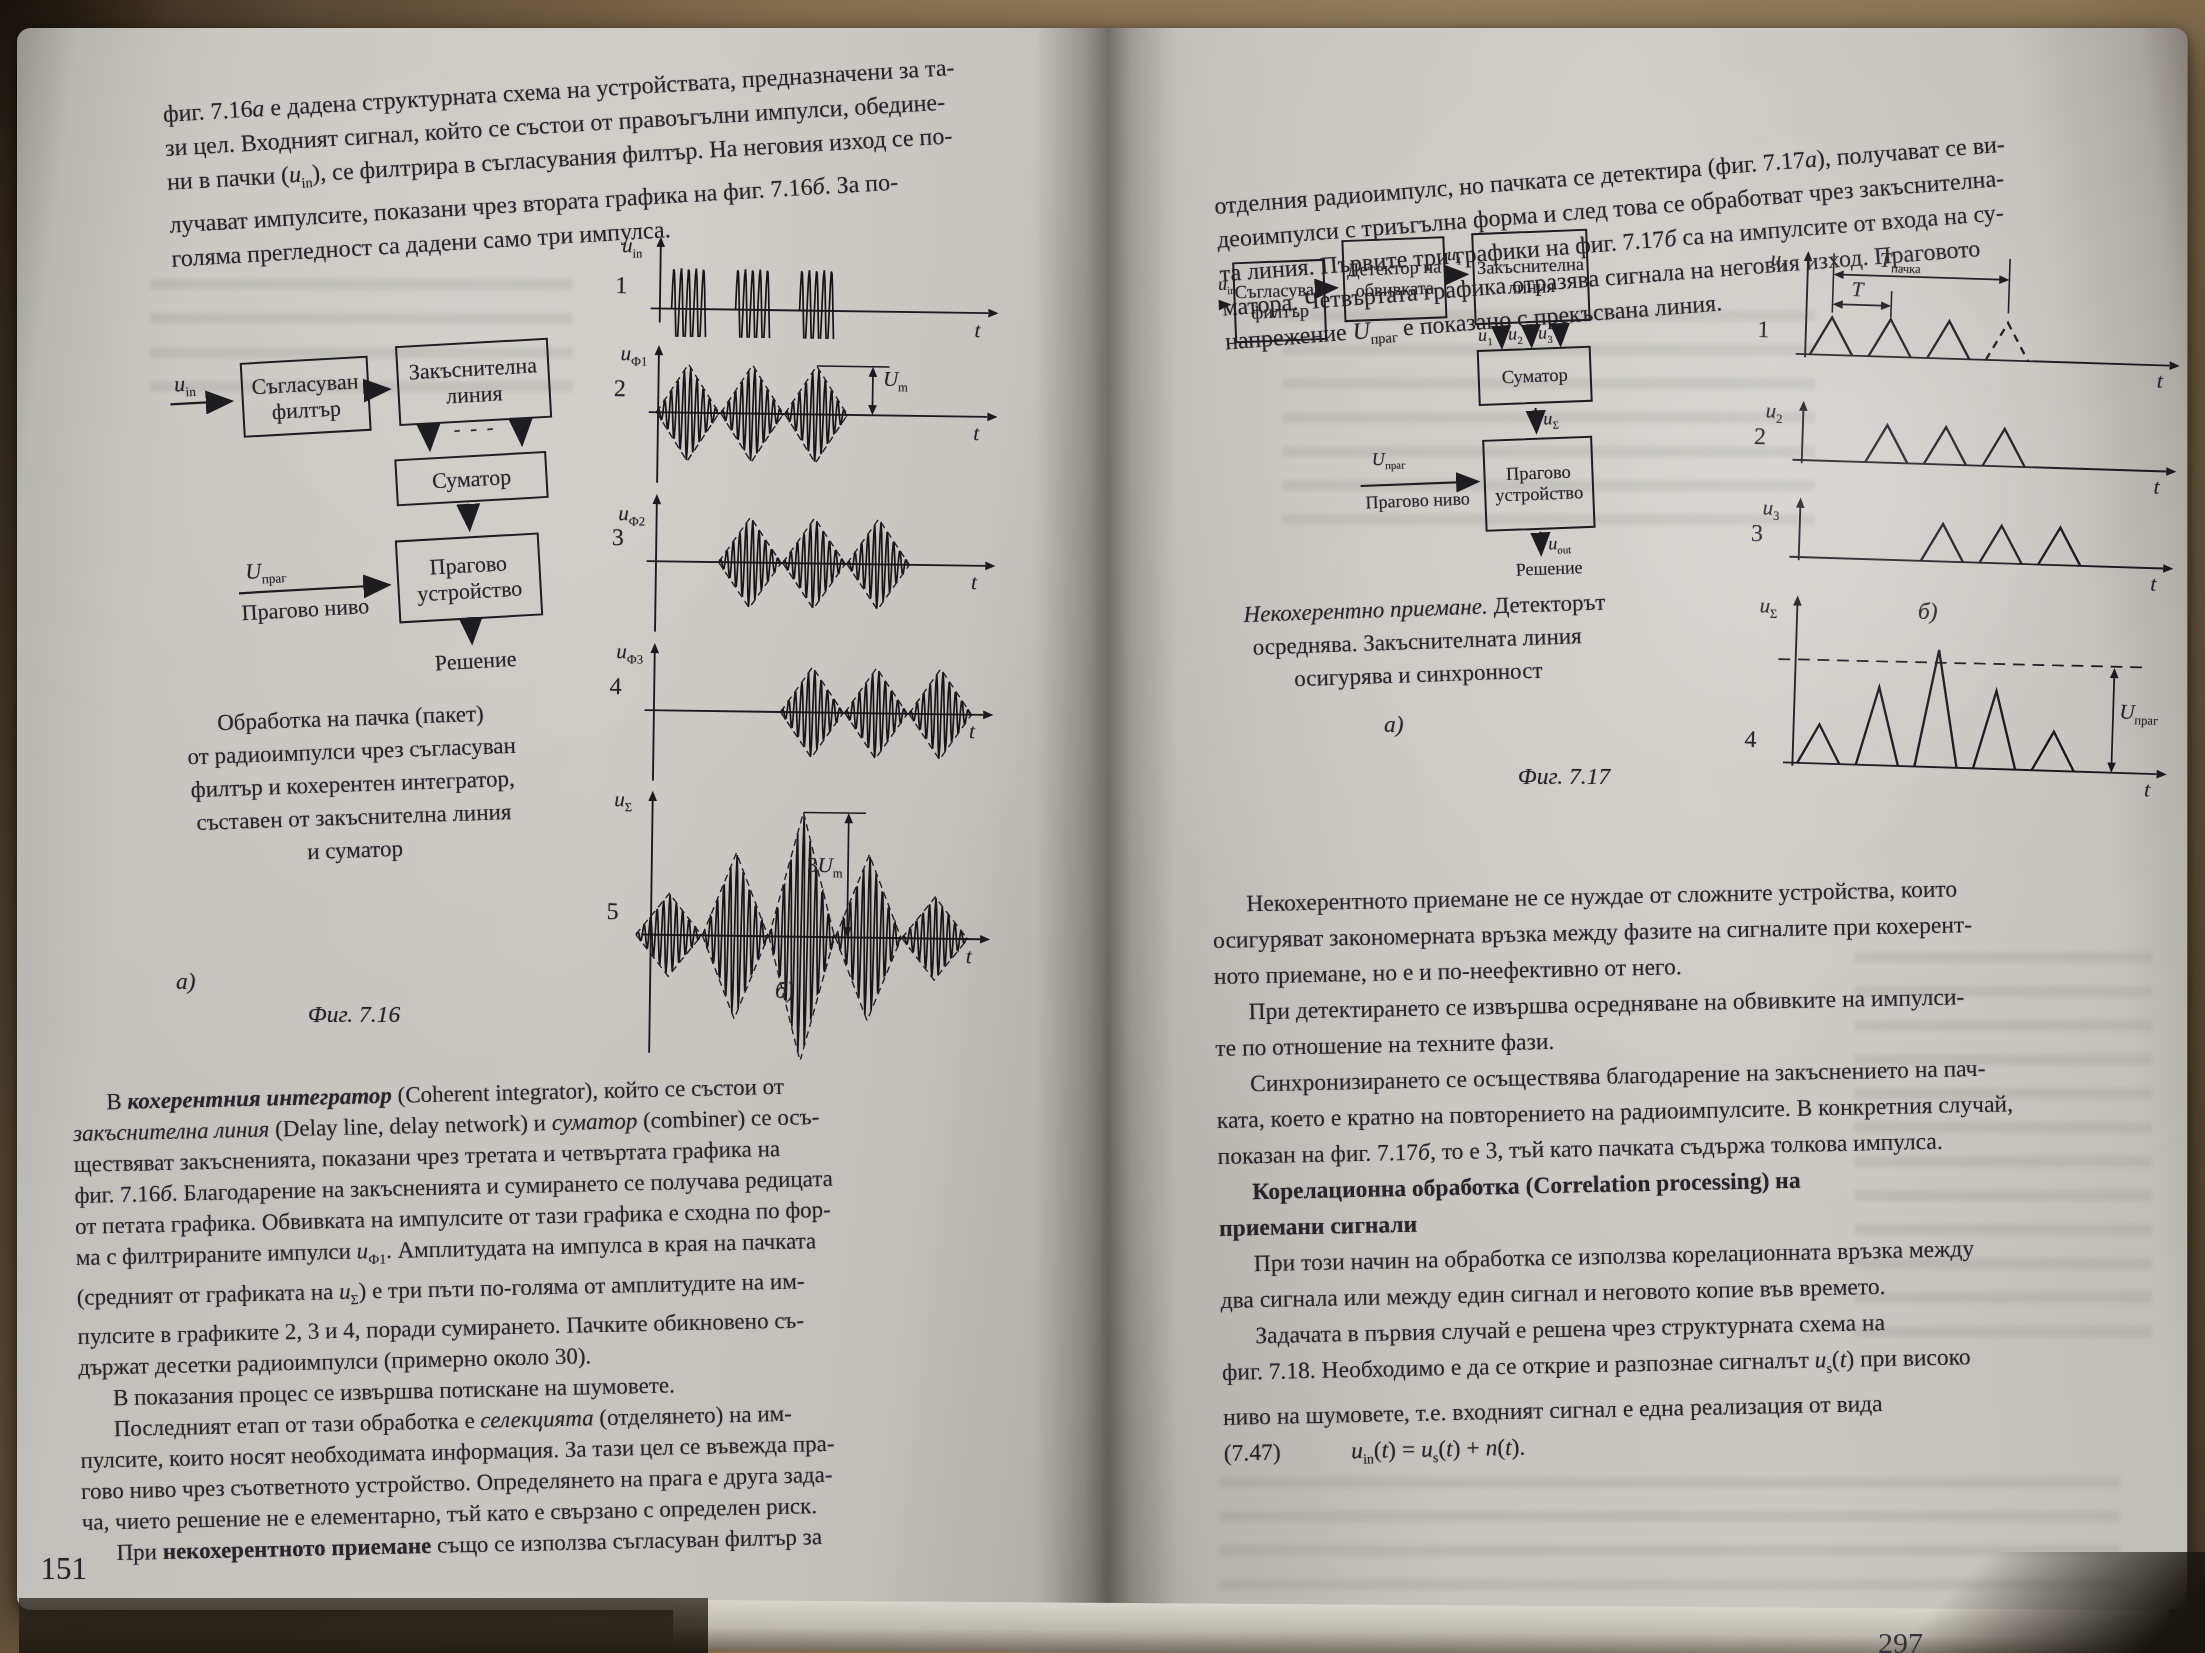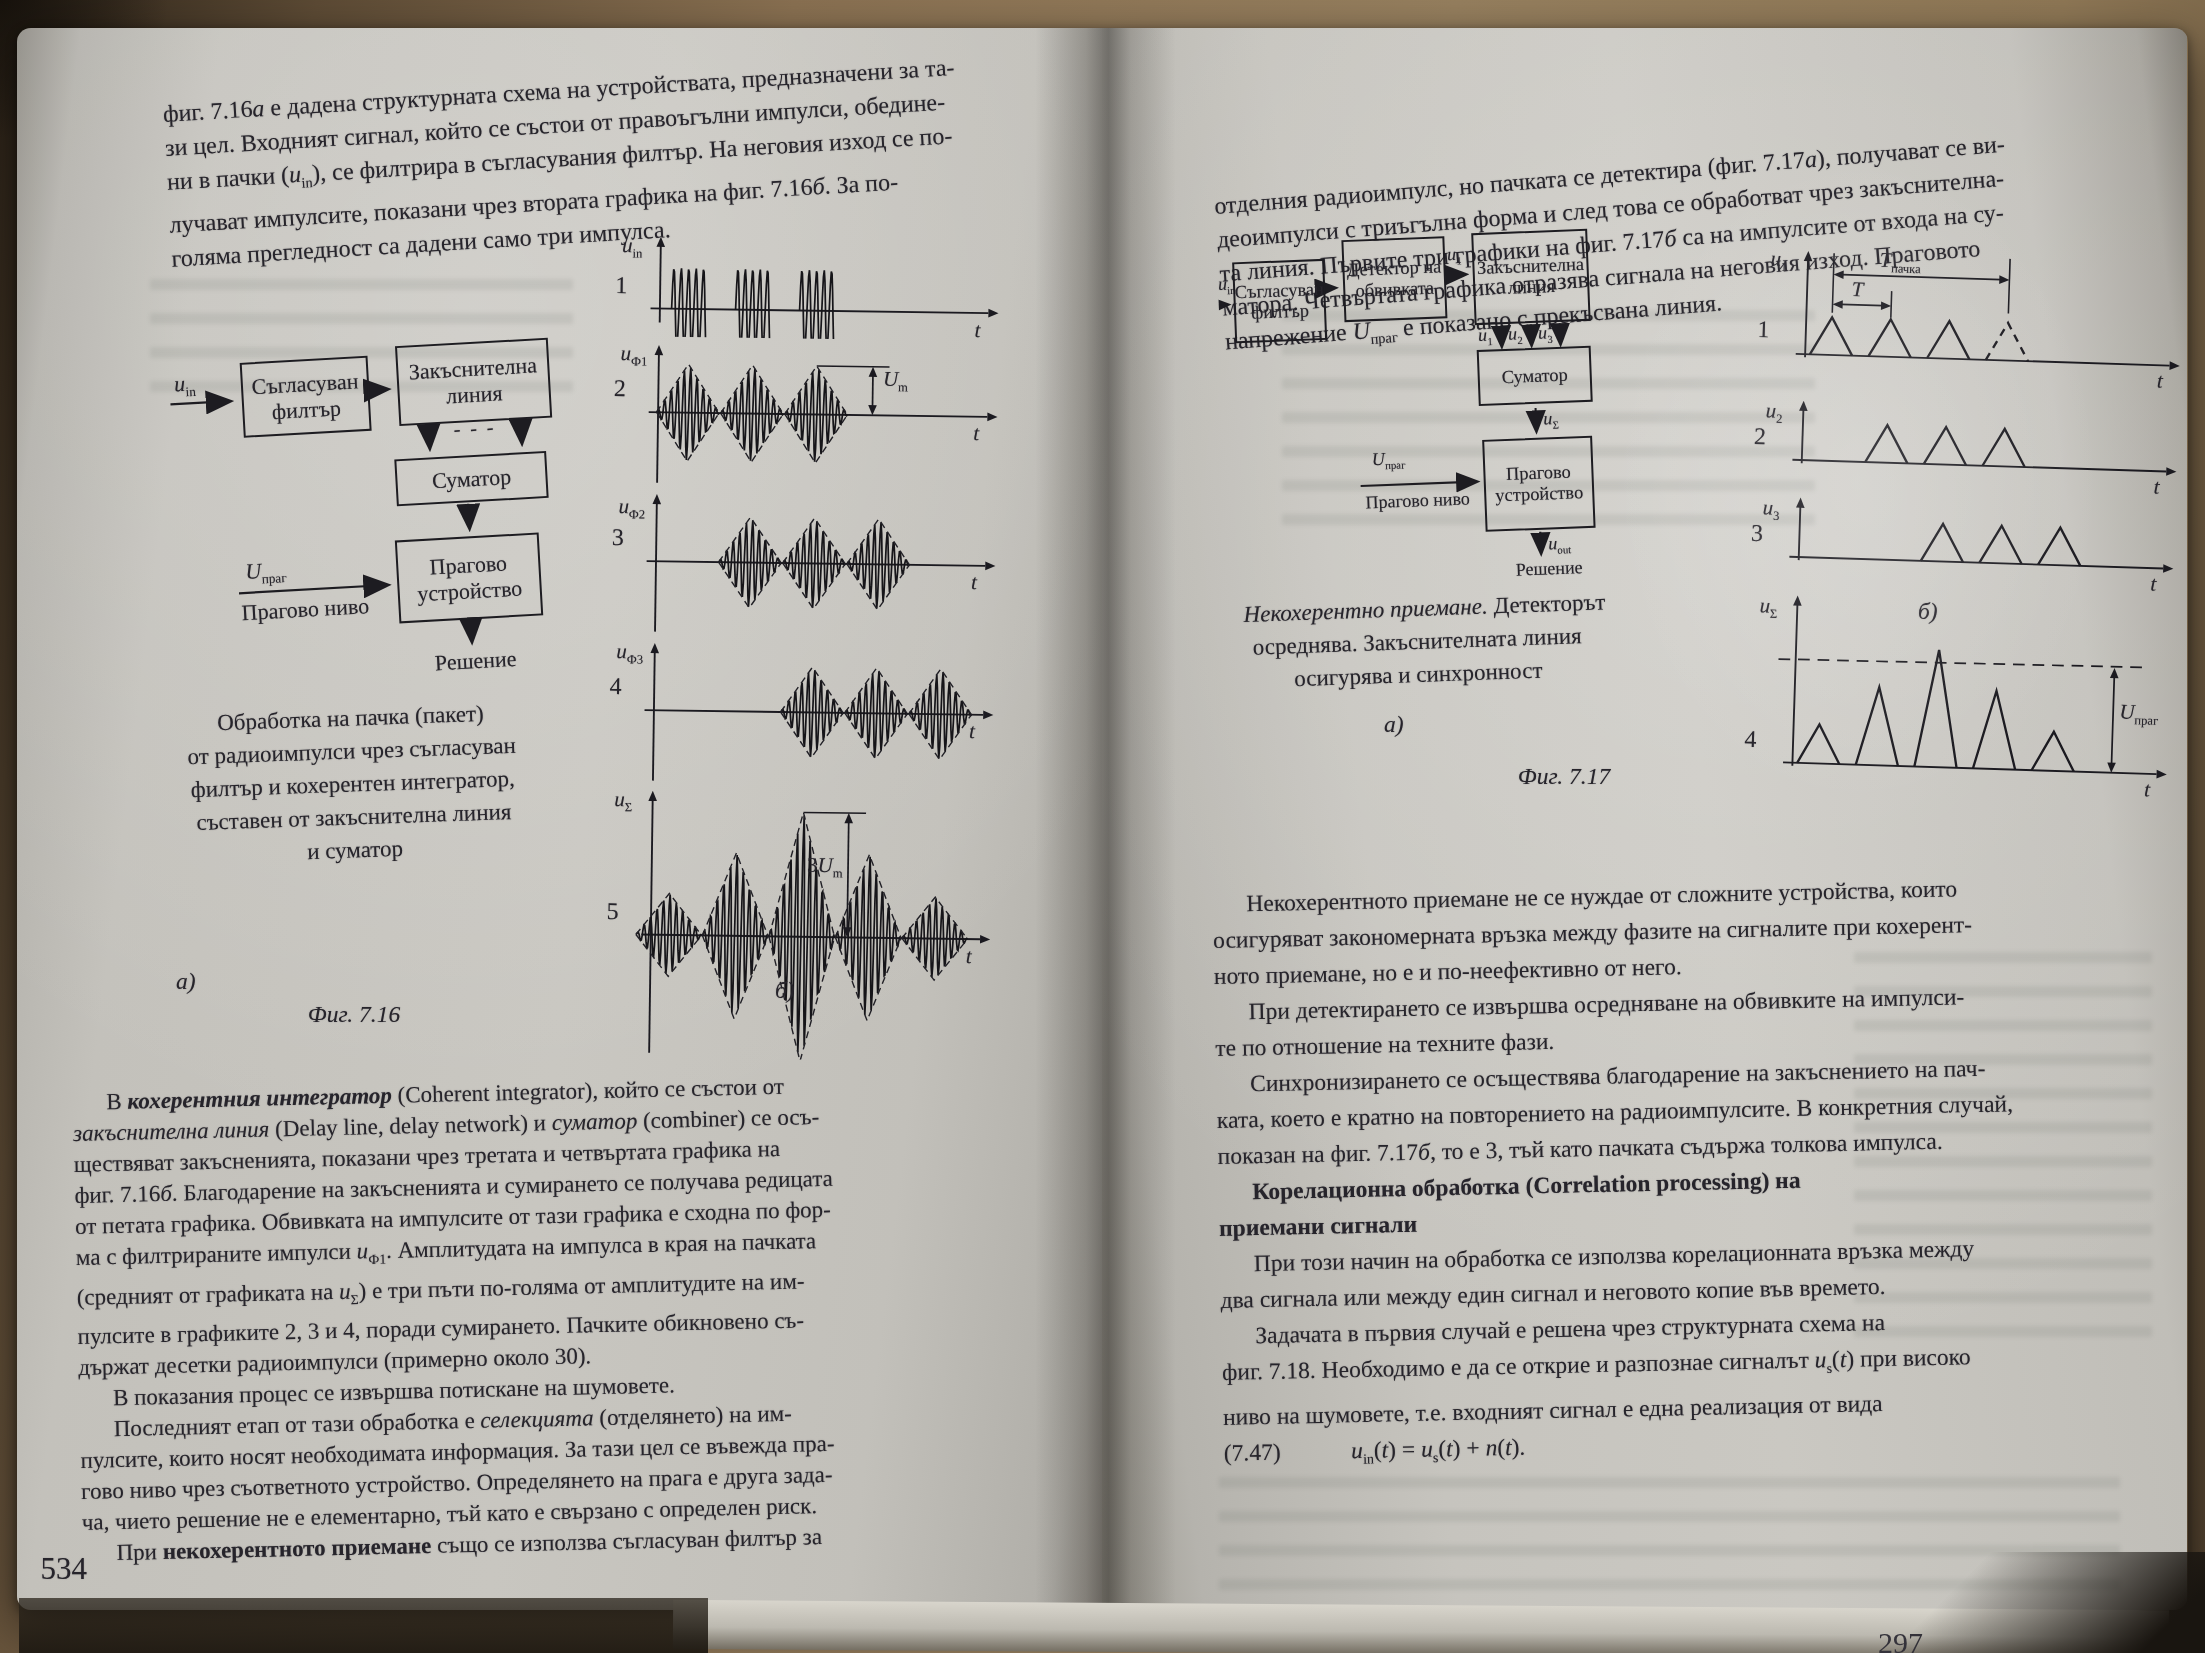--- a/index.html
+++ b/index.html
@@ -167,21 +167,21 @@
               <path d="M137.0,90.0L138.0,89.0L139.0,87.1L140.0,86.8L141.0,89.6L142.0,94.6L143.0,98.6L144.0,98.1L145.0,91.8L146.0,82.5L147.0,75.8L148.0,76.6L149.0,86.0L150.0,99.6L151.0,109.6L152.0,109.1L153.0,97.0L154.0,79.1L155.0,65.4L156.0,64.9L157.0,79.2L158.0,101.4L159.0,119.1L160.0,121.4L161.0,105.4L162.0,79.1L163.0,56.9L164.0,52.2L165.0,69.3L166.0,99.6L167.0,126.5L168.0,134.1L169.0,116.7L170.0,82.7L171.0,50.8L172.0,39.6L173.0,56.8L174.0,94.1L175.0,131.1L176.0,146.5L177.0,130.2L178.0,90.0L179.0,51.8L180.0,36.4L181.0,51.0L182.0,86.1L183.0,121.4L184.0,137.5L185.0,126.9L186.0,96.9L187.0,65.0L188.0,48.7L189.0,55.9L190.0,81.1L191.0,109.3L192.0,125.0L193.0,120.6L194.0,100.1L195.0,75.8L196.0,61.3L197.0,63.5L198.0,79.7L199.0,99.8L200.0,112.5L201.0,111.8L202.0,99.7L203.0,83.9L204.0,73.4L205.0,73.2L206.0,81.8L207.0,93.3L208.0,101.0L209.0,101.4L210.0,95.8L211.0,88.7L212.0,84.2L213.0,84.2L214.0,87.2L215.0,90.2L216.0,91.1L217.0,90.0" fill="none" stroke="#161519" stroke-width="2.2"></path>
               <path d="M137,90 L177,32 L217,90" fill="none" stroke="#222127" stroke-width="1.8" stroke-dasharray="9 6"></path>
               <path d="M137,90 L177,148 L217,90" fill="none" stroke="#222127" stroke-width="1.8" stroke-dasharray="9 6"></path>
               <path d="M219.0,90.0L220.0,89.0L221.0,87.1L222.0,86.8L223.0,89.6L224.0,94.6L225.0,98.6L226.0,98.1L227.0,91.8L228.0,82.5L229.0,75.8L230.0,76.6L231.0,86.0L232.0,99.6L233.0,109.6L234.0,109.1L235.0,97.0L236.0,79.1L237.0,65.4L238.0,64.9L239.0,79.2L240.0,101.4L241.0,119.1L242.0,121.4L243.0,105.4L244.0,79.1L245.0,56.9L246.0,52.2L247.0,69.3L248.0,99.6L249.0,126.5L250.0,134.1L251.0,116.7L252.0,82.7L253.0,50.8L254.0,39.6L255.0,56.8L256.0,94.1L257.0,131.1L258.0,146.5L259.0,130.2L260.0,90.0L261.0,51.8L262.0,36.4L263.0,51.0L264.0,86.1L265.0,121.4L266.0,137.5L267.0,126.9L268.0,96.9L269.0,65.0L270.0,48.7L271.0,55.9L272.0,81.1L273.0,109.3L274.0,125.0L275.0,120.6L276.0,100.1L277.0,75.8L278.0,61.3L279.0,63.5L280.0,79.7L281.0,99.8L282.0,112.5L283.0,111.8L284.0,99.7L285.0,83.9L286.0,73.4L287.0,73.2L288.0,81.8L289.0,93.3L290.0,101.0L291.0,101.4L292.0,95.8L293.0,88.7L294.0,84.2L295.0,84.2L296.0,87.2L297.0,90.2L298.0,91.1L299.0,90.0" fill="none" stroke="#161519" stroke-width="2.2"></path>
               <path d="M219,90 L259,32 L299,90" fill="none" stroke="#222127" stroke-width="1.8" stroke-dasharray="9 6"></path>
               <path d="M219,90 L259,148 L299,90" fill="none" stroke="#222127" stroke-width="1.8" stroke-dasharray="9 6"></path>
               <path d="M301.0,90.0L302.0,89.0L303.0,87.1L304.0,86.8L305.0,89.6L306.0,94.6L307.0,98.6L308.0,98.1L309.0,91.8L310.0,82.5L311.0,75.8L312.0,76.6L313.0,86.0L314.0,99.6L315.0,109.6L316.0,109.1L317.0,97.0L318.0,79.1L319.0,65.4L320.0,64.9L321.0,79.2L322.0,101.4L323.0,119.1L324.0,121.4L325.0,105.4L326.0,79.1L327.0,56.9L328.0,52.2L329.0,69.3L330.0,99.6L331.0,126.5L332.0,134.1L333.0,116.7L334.0,82.7L335.0,50.8L336.0,39.6L337.0,56.8L338.0,94.1L339.0,131.1L340.0,146.5L341.0,130.2L342.0,90.0L343.0,51.8L344.0,36.4L345.0,51.0L346.0,86.1L347.0,121.4L348.0,137.5L349.0,126.9L350.0,96.9L351.0,65.0L352.0,48.7L353.0,55.9L354.0,81.1L355.0,109.3L356.0,125.0L357.0,120.6L358.0,100.1L359.0,75.8L360.0,61.3L361.0,63.5L362.0,79.7L363.0,99.8L364.0,112.5L365.0,111.8L366.0,99.7L367.0,83.9L368.0,73.4L369.0,73.2L370.0,81.8L371.0,93.3L372.0,101.0L373.0,101.4L374.0,95.8L375.0,88.7L376.0,84.2L377.0,84.2L378.0,87.2L379.0,90.2L380.0,91.1L381.0,90.0" fill="none" stroke="#161519" stroke-width="2.2"></path>
               <path d="M301,90 L341,32 L381,90" fill="none" stroke="#222127" stroke-width="1.8" stroke-dasharray="9 6"></path>
               <path d="M301,90 L341,148 L381,90" fill="none" stroke="#222127" stroke-width="1.8" stroke-dasharray="9 6"></path>
             </svg>
-            <div class="glab" style="left: 6.3px; top: 4px;"><i>u</i><sub>Ф2</sub></div>
+            <div class="glab" style="left: 6.3px; top: 11px;"><i>u</i><sub>Ф2</sub></div>
             <div class="glab gnum" style="left: 0px; top: 34px;">3</div>
             <div class="glab" style="left: 360px; top: 75px;"><i>t</i></div>
           </div>
           <div class="graph" style="top: 406px; width: 395px; height: 146px;">
             <svg width="395" height="146" viewBox="0 0 505 186">
               <line x1="45" y1="90" x2="478" y2="90" stroke="#1b1a20" stroke-width="2.4" fill="none"></line>
               <polygon points="491,90 478,84.5 478,95.5" fill="#1b1a20"></polygon>
               <line x1="57" y1="180" x2="57" y2="13" stroke="#1b1a20" stroke-width="2.4" fill="none"></line>
               <polygon points="57,4 51.5,17 62.5,17" fill="#1b1a20"></polygon>
               <path d="M219.0,90.0L220.0,89.0L221.0,87.1L222.0,86.8L223.0,89.6L224.0,94.6L225.0,98.6L226.0,98.1L227.0,91.8L228.0,82.5L229.0,75.8L230.0,76.6L231.0,86.0L232.0,99.6L233.0,109.6L234.0,109.1L235.0,97.0L236.0,79.1L237.0,65.4L238.0,64.9L239.0,79.2L240.0,101.4L241.0,119.1L242.0,121.4L243.0,105.4L244.0,79.1L245.0,56.9L246.0,52.2L247.0,69.3L248.0,99.6L249.0,126.5L250.0,134.1L251.0,116.7L252.0,82.7L253.0,50.8L254.0,39.6L255.0,56.8L256.0,94.1L257.0,131.1L258.0,146.5L259.0,130.2L260.0,90.0L261.0,51.8L262.0,36.4L263.0,51.0L264.0,86.1L265.0,121.4L266.0,137.5L267.0,126.9L268.0,96.9L269.0,65.0L270.0,48.7L271.0,55.9L272.0,81.1L273.0,109.3L274.0,125.0L275.0,120.6L276.0,100.1L277.0,75.8L278.0,61.3L279.0,63.5L280.0,79.7L281.0,99.8L282.0,112.5L283.0,111.8L284.0,99.7L285.0,83.9L286.0,73.4L287.0,73.2L288.0,81.8L289.0,93.3L290.0,101.0L291.0,101.4L292.0,95.8L293.0,88.7L294.0,84.2L295.0,84.2L296.0,87.2L297.0,90.2L298.0,91.1L299.0,90.0" fill="none" stroke="#161519" stroke-width="2.2"></path>
@@ -254,21 +254,21 @@
           <div class="tl">пулсите в графиките 2, 3 и 4, поради сумирането. Пачките обикновено съ-</div>
           <div class="tl">държат десетки радиоимпулси (примерно около 30).</div>
           <div class="tl ind">В показания процес се извършва потискане на шумовете.</div>
           <div class="tl ind">Последният етап от тази обработка е <i>селекцията</i> (отделянето) на им-</div>
           <div class="tl">пулсите, които носят необходимата информация. За тази цел се въвежда пра-</div>
           <div class="tl">гово ниво чрез съответното устройство. Определянето на прага е друга зада-</div>
           <div class="tl">ча, чието решение не е елементарно, тъй като е свързано с определен риск.</div>
           <div class="tl ind">При <b>некохерентното приемане</b> също се използва съгласуван филтър за</div>
         </div>
 
-      <div class="pageno" style="left:23.5px;top:1523px;">534</div>
+      <div class="pageno" style="left:23.5px;top:1523px;">151</div>
     </div>
 
     <div class="page right">
       <div class="ghost" style="left:180px;top:282px;width:533px;height:235px;"></div>
       <div class="ghost" style="left:117px;top:1449px;width:901px;height:133px;"></div>
       <div class="ghost" style="left:752px;top:924px;width:298px;height:392px;"></div>
 
       <div class="txtblock toppar" style="left:111px;top:161px;width:967px;transform:rotate(-4.5deg);transform-origin:0 0;">
           <div class="tl">отделния радиоимпулс, но пачката се детектира (фиг. 7.17<i>а</i>), получават се ви-</div>
           <div class="tl">деоимпулси с триъгълна форма и след това се обработват чрез закъснителна-</div>

